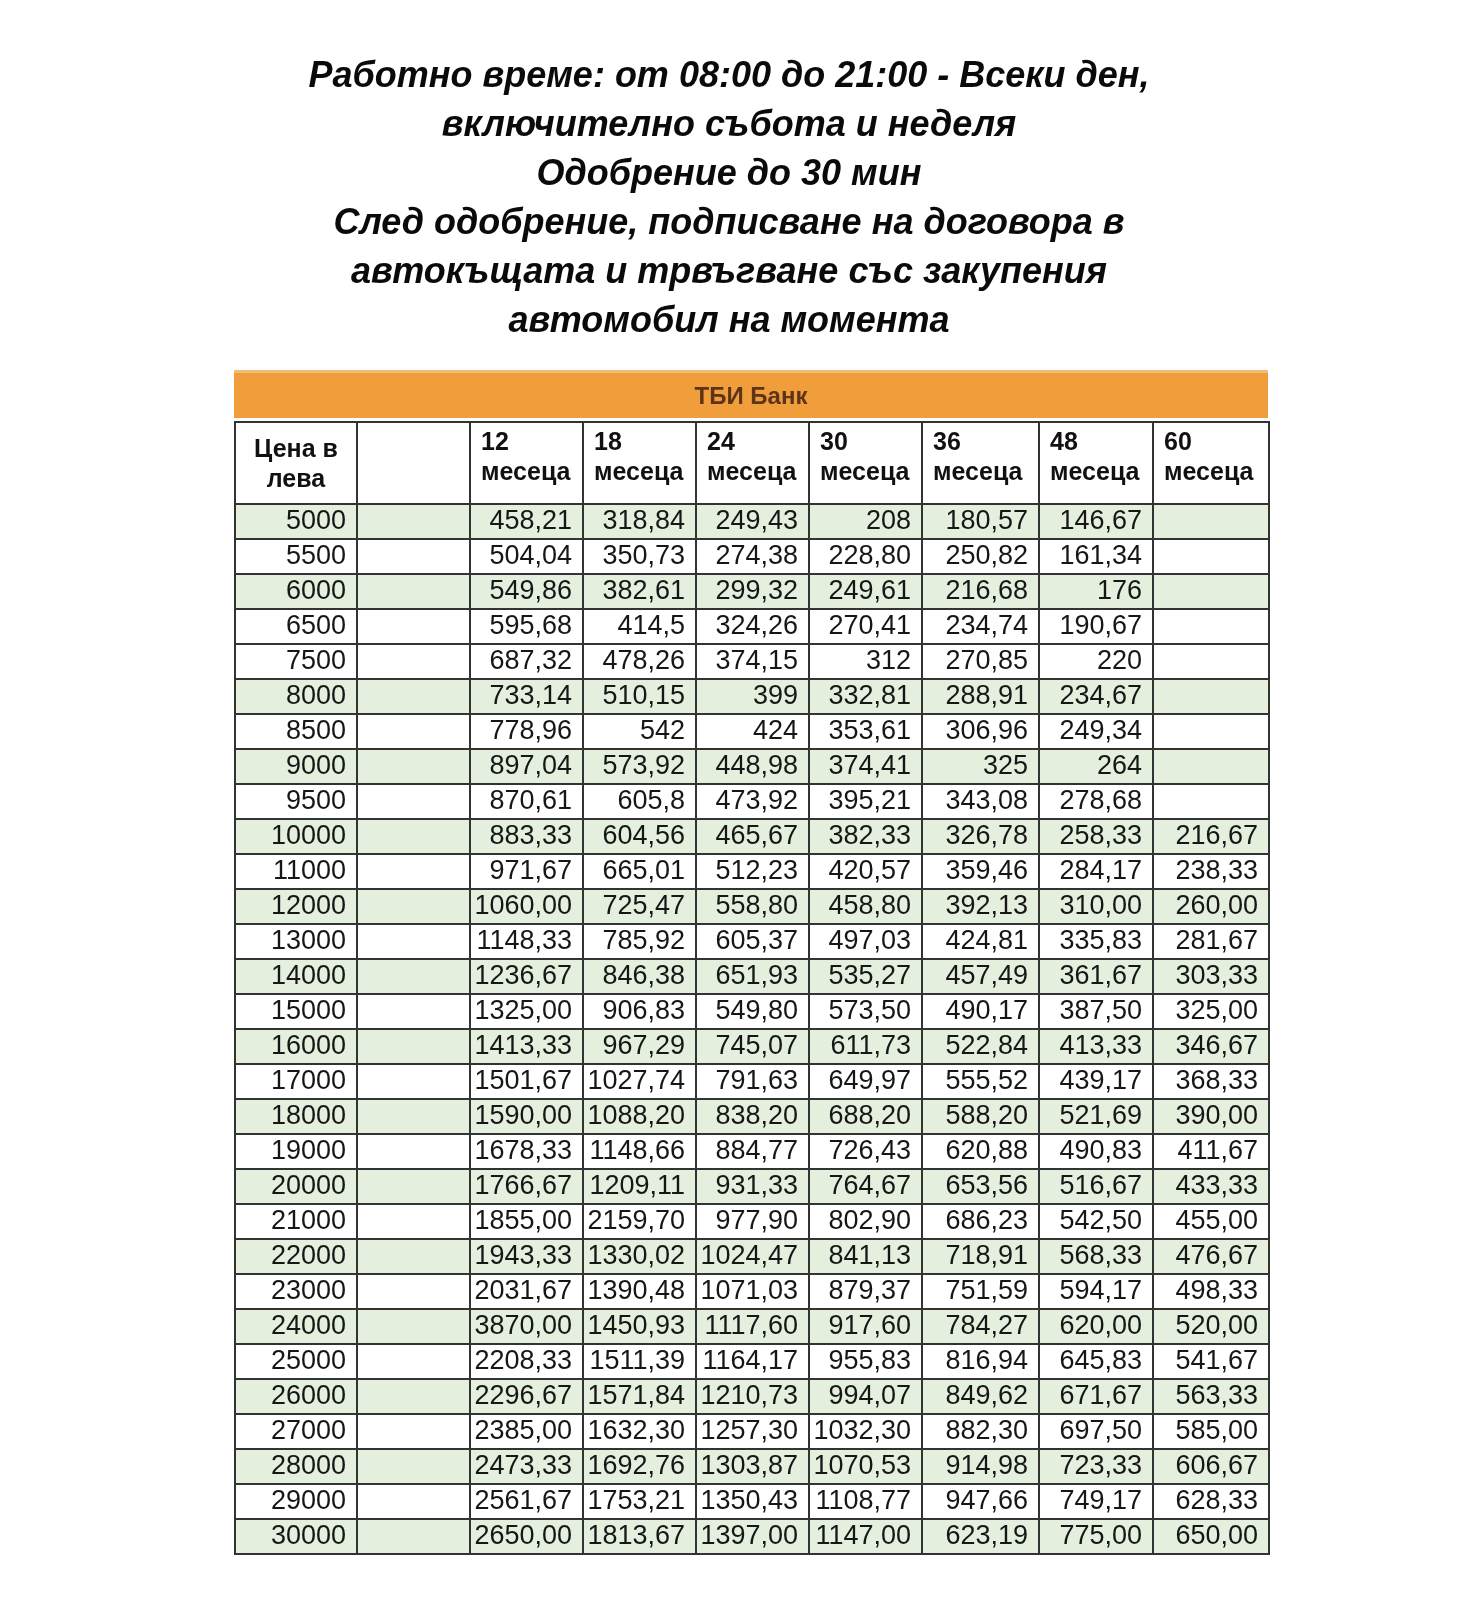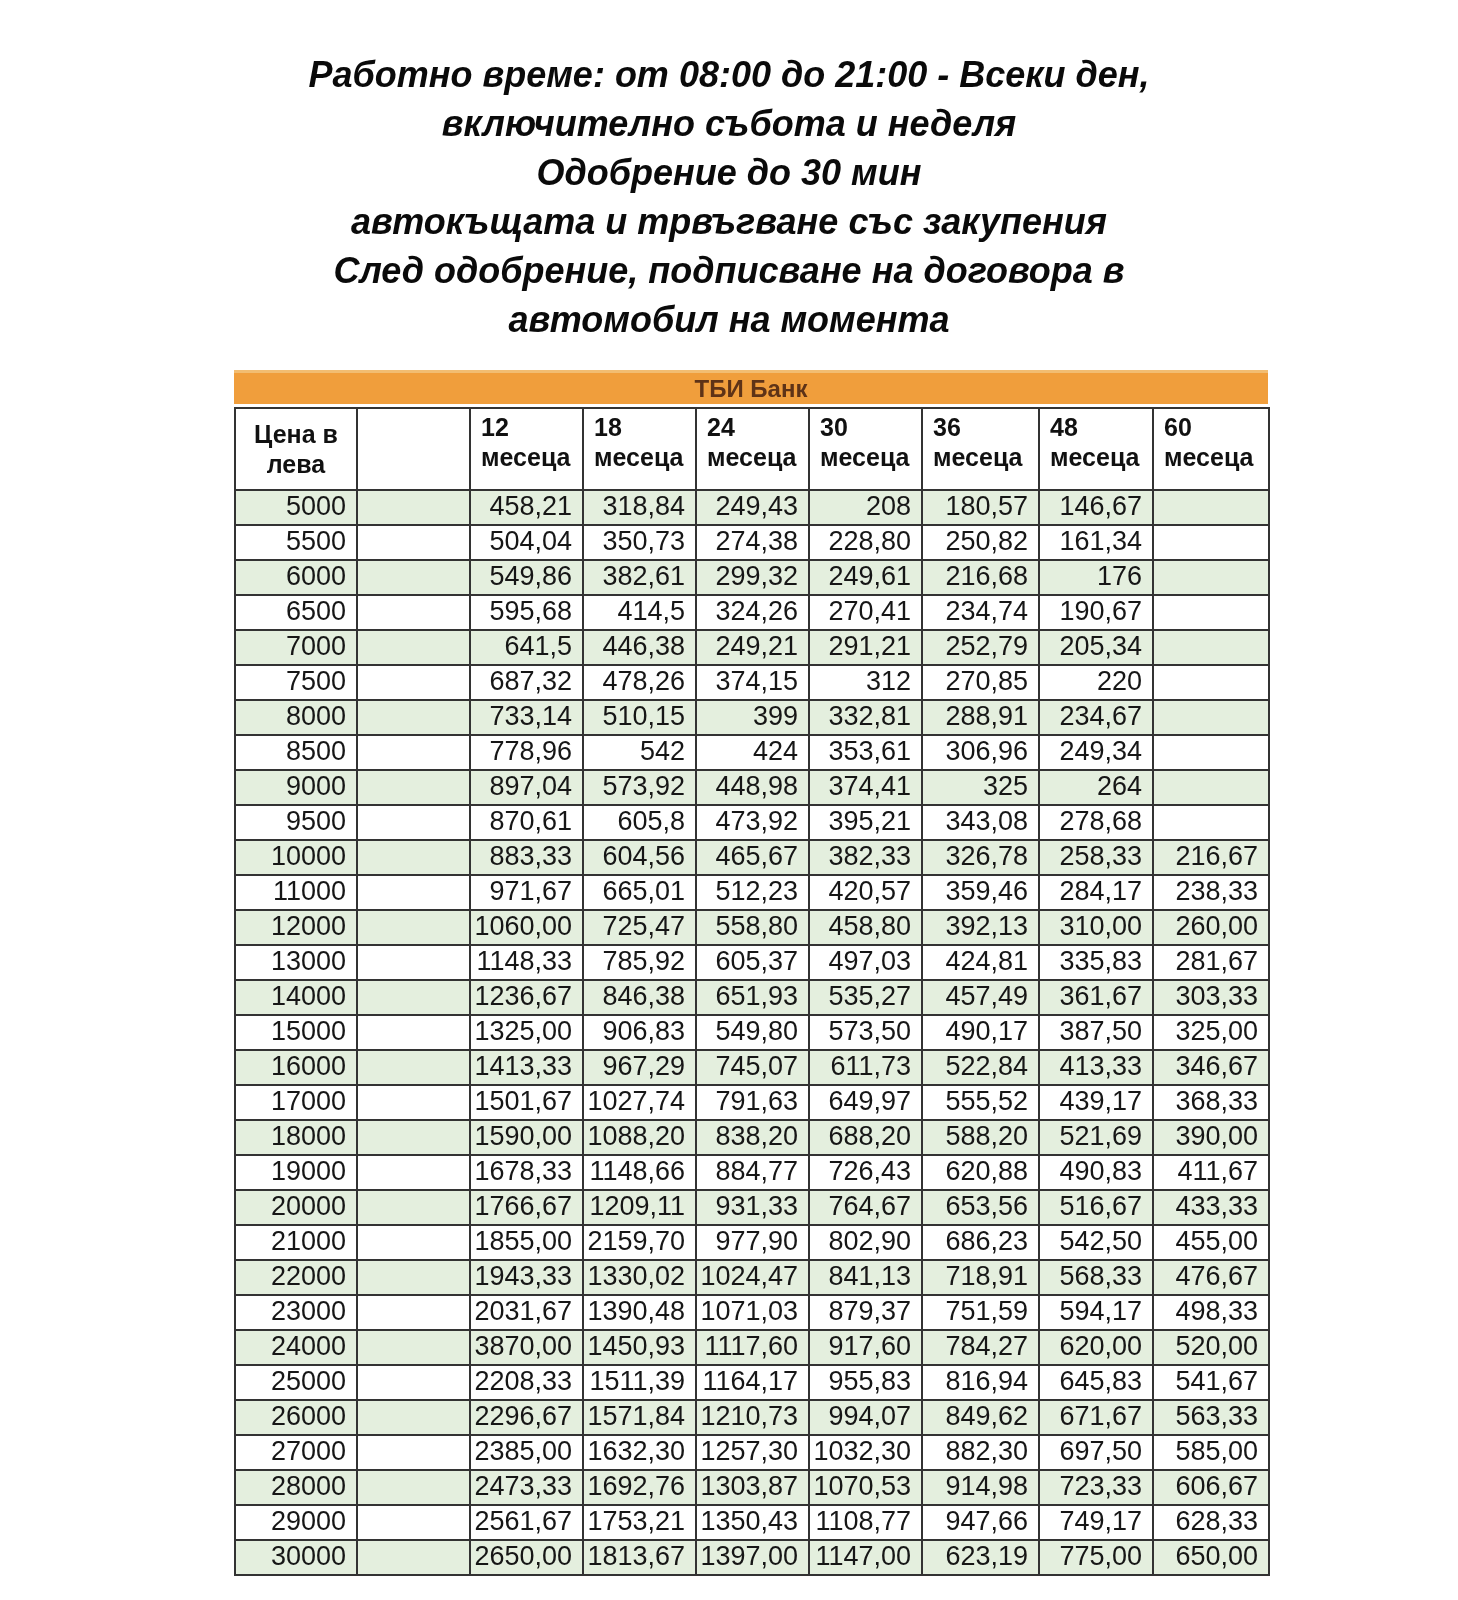--- a/index.html
+++ b/index.html
@@ -24,21 +24,21 @@
     letter-spacing: 0px;
   }
   .table-wrap {
     position: absolute;
     left: 234px;
     top: 370px;
     width: 1034px;
   }
   .banner {
     width: 100%;
-    height: 34px;
+    height: 48px;
     background: #F09E3C;
     border-top: 3px solid #f2bd72;
     display: flex;
     align-items: center;
     justify-content: center;
     font-weight: bold;
     font-size: 24px;
     color: #5E3317;
     margin-bottom: 3px;
   }
@@ -80,22 +80,22 @@
   table.credit tbody tr.green td { background: #E4EFDE; }
   table.credit tbody tr.white td { background: #ffffff; }
 </style>
 </head>
 <body>
 
 <div class="notice">
   <div>Работно време: от 08:00 до 21:00 - Всеки ден,</div>
   <div>включително събота и неделя</div>
   <div>Одобрение до 30 мин</div>
+  <div>След одобрение, подписване на договора в</div>
   <div>автокъщата и трвъгване със закупения</div>
-  <div>След одобрение, подписване на договора в</div>
   <div>автомобил на момента</div>
 </div>
 
 <div class="table-wrap">
   <div class="banner">
     <span>ТБИ Банк</span>
   </div>
   <table class="credit">
     <colgroup>
       <col style="width:122px">
@@ -159,31 +159,20 @@
           <td>6500</td>
           <td></td>
           <td>595,68</td>
           <td>414,5</td>
           <td>324,26</td>
           <td>270,41</td>
           <td>234,74</td>
           <td>190,67</td>
           <td></td>
         </tr>
-        <tr class="green">
-          <td>7000</td>
-          <td></td>
-          <td>641,5</td>
-          <td>446,38</td>
-          <td>249,21</td>
-          <td>291,21</td>
-          <td>252,79</td>
-          <td>205,34</td>
-          <td></td>
-        </tr>
         <tr class="white">
           <td>7500</td>
           <td></td>
           <td>687,32</td>
           <td>478,26</td>
           <td>374,15</td>
           <td>312</td>
           <td>270,85</td>
           <td>220</td>
           <td></td>

